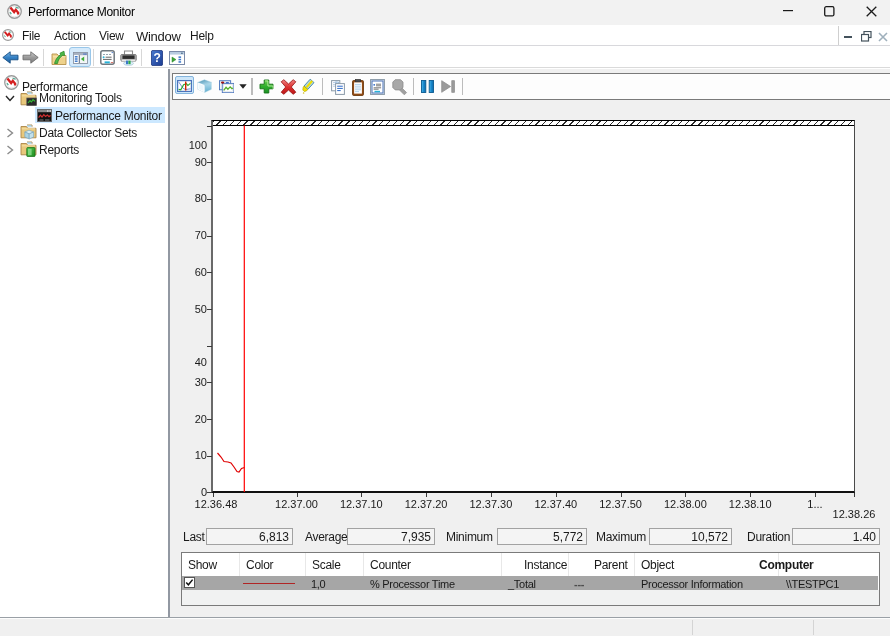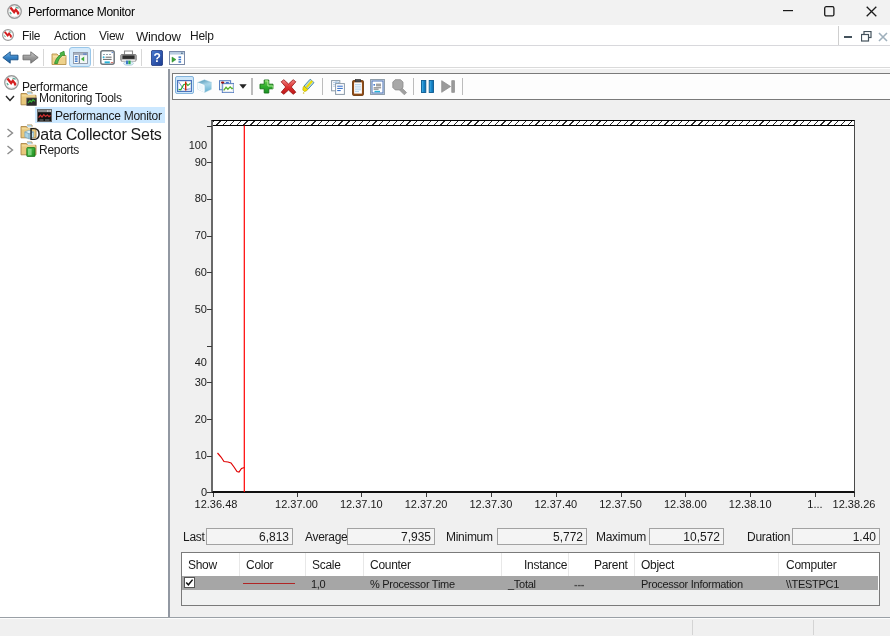--- a/index.html
+++ b/index.html
@@ -194,21 +194,21 @@
     <path d="M1 2.5 h5.5 l1.2 1.8 H16 V13.8 H1 Z" fill="#e8c87c" stroke="#ab8648" stroke-width="0.9"></path>
     <path d="M7 1 h5 v1.8" fill="none" stroke="#ab8648" stroke-width="0.9"></path>
     <path d="M7.2 1.4 h4.4 v1.2 h-4.4z" fill="#8cc8e8"></path>
     <path d="M1.8 4.8 H15.2" stroke="#f5e0a8" stroke-width="1"></path>
     <g opacity="0.95">
       <path d="M4.8 8 L9 6.2 L13.6 8 L9.2 9.9 Z" fill="#d8eef6" stroke="#6aa0c4" stroke-width="0.6"></path>
       <path d="M4.8 8 L9.2 9.9 V15 L4.8 13 Z" fill="#a8d4e8" stroke="#6aa0c4" stroke-width="0.6"></path>
       <path d="M13.6 8 L9.2 9.9 V15 L13.6 13 Z" fill="#c2e2f0" stroke="#6aa0c4" stroke-width="0.6"></path>
     </g>
   </svg>
-<div class="abs" style="left:29px;top:126px;font-size:16px;">Data Collector Sets</div>
+<div class="abs" style="left:39px;top:126px;font-size:12px;">Data Collector Sets</div>
 
 <svg class="abs" style="left:6px;top:145px;" width="8" height="10" viewBox="0 0 8 10">
     <path d="M1.5 1 L6.5 5 L1.5 9" fill="none" stroke="#8a8a8a" stroke-width="1.4"></path>
   </svg>
 <svg class="abs" style="left:20px;top:141px;" width="17" height="16" viewBox="0 0 17 16">
     <path d="M1 2.5 h5.5 l1.2 1.8 H16 V13.8 H1 Z" fill="#e8c87c" stroke="#ab8648" stroke-width="0.9"></path>
     <path d="M7 1 h5 v1.8" fill="none" stroke="#ab8648" stroke-width="0.9"></path>
     <path d="M7.2 1.4 h4.4 v1.2 h-4.4z" fill="#8cc8e8"></path>
     <path d="M1.8 4.8 H15.2" stroke="#f5e0a8" stroke-width="1"></path>
     <defs>
@@ -382,56 +382,56 @@
 <div class="abs xlab" style="left:186px;">12.36.48</div>
 <div class="abs xlab" style="left:266.5px;">12.37.00</div>
 <div class="abs xlab" style="left:331.3px;">12.37.10</div>
 <div class="abs xlab" style="left:396.1px;">12.37.20</div>
 <div class="abs xlab" style="left:460.9px;">12.37.30</div>
 <div class="abs xlab" style="left:525.8px;">12.37.40</div>
 <div class="abs xlab" style="left:590.6px;">12.37.50</div>
 <div class="abs xlab" style="left:655.4px;">12.38.00</div>
 <div class="abs xlab" style="left:720.2px;">12.38.10</div>
 <div class="abs xlab" style="left:785px;">1...</div>
-<div class="abs xlab" style="left:824px;">12.38.26</div>
+<div class="abs xlab" style="left:824px;margin-top:10px;">12.38.26</div>
 
 <svg class="abs" style="left:213px;top:121px;" width="642" height="371" viewBox="0 0 642 371">
     <polyline points="4.5,332 8,336 11,340.5 15,341 18,342 21,346 24,350.5 26,351 28.5,347.5 31.5,346.5" fill="none" stroke="#e00000" stroke-width="1.2"></polyline>
     <line x1="31.3" y1="4.5" x2="31.3" y2="371" stroke="#ff0000" stroke-width="1.2"></line>
   </svg>
 
 <div class="abs slab" style="left:183px;">Last</div>
 <div class="abs sfield" style="left:206px;width:87px;">6,813</div>
 <div class="abs slab" style="left:305px;">Average</div>
 <div class="abs sfield" style="left:347px;width:88px;">7,935</div>
 <div class="abs slab" style="left:446px;">Minimum</div>
 <div class="abs sfield" style="left:497px;width:90px;">5,772</div>
 <div class="abs slab" style="left:596px;">Maximum</div>
-<div class="abs sfield" style="left:649px;width:75px;">10,572</div>
+<div class="abs sfield" style="left:649px;width:83px;">10,572</div>
 <div class="abs slab" style="left:747px;">Duration</div>
 <div class="abs sfield" style="left:792px;width:88px;">1.40</div>
 
 <div class="abs" style="left:181px;top:552px;width:699px;height:54px;border:1px solid #7a7a7a;background:#fff;"></div>
 
 <div class="abs cdiv" style="left:239px;"></div>
 <div class="abs cdiv" style="left:305px;"></div>
 <div class="abs cdiv" style="left:363px;"></div>
 <div class="abs cdiv" style="left:501px;"></div>
 <div class="abs cdiv" style="left:568px;"></div>
 <div class="abs cdiv" style="left:634px;"></div>
 <div class="abs cdiv" style="left:778px;"></div>
 
 <div class="abs th" style="left:188px;">Show</div>
 <div class="abs th" style="left:246px;">Color</div>
 <div class="abs th" style="left:312px;">Scale</div>
 <div class="abs th" style="left:370px;">Counter</div>
 <div class="abs th" style="left:508px;margin-left:16px;">Instance</div>
 <div class="abs th" style="left:594px;">Parent</div>
 <div class="abs th" style="left:641px;">Object</div>
-<div class="abs th" style="left:786px;">Computer</div>
+<div class="abs th" style="left:759px;font-weight:bold;">Computer</div>
 
 <div class="abs" style="left:182px;top:576px;width:696px;height:14px;background:#a6a6a6;"></div>
 <div class="abs" style="left:182px;top:590px;width:697px;height:15px;background:#f1f2f2;"></div>
 <svg class="abs" style="left:184px;top:577px;" width="11" height="11" viewBox="0 0 11 11">
     <rect x="0.5" y="0.5" width="10" height="10" fill="#fff" stroke="#555" stroke-width="1"></rect>
     <path d="M2.2 5.4 L4.4 7.8 L8.6 2.6" fill="none" stroke="#111" stroke-width="1.5"></path>
   </svg>
 <div class="abs" style="left:243px;top:582.5px;width:52px;height:1.5px;background:#b02525;"></div>
 <div class="abs td" style="left:311px;">1,0</div>
 <div class="abs td" style="left:370px;">% Processor Time</div>

